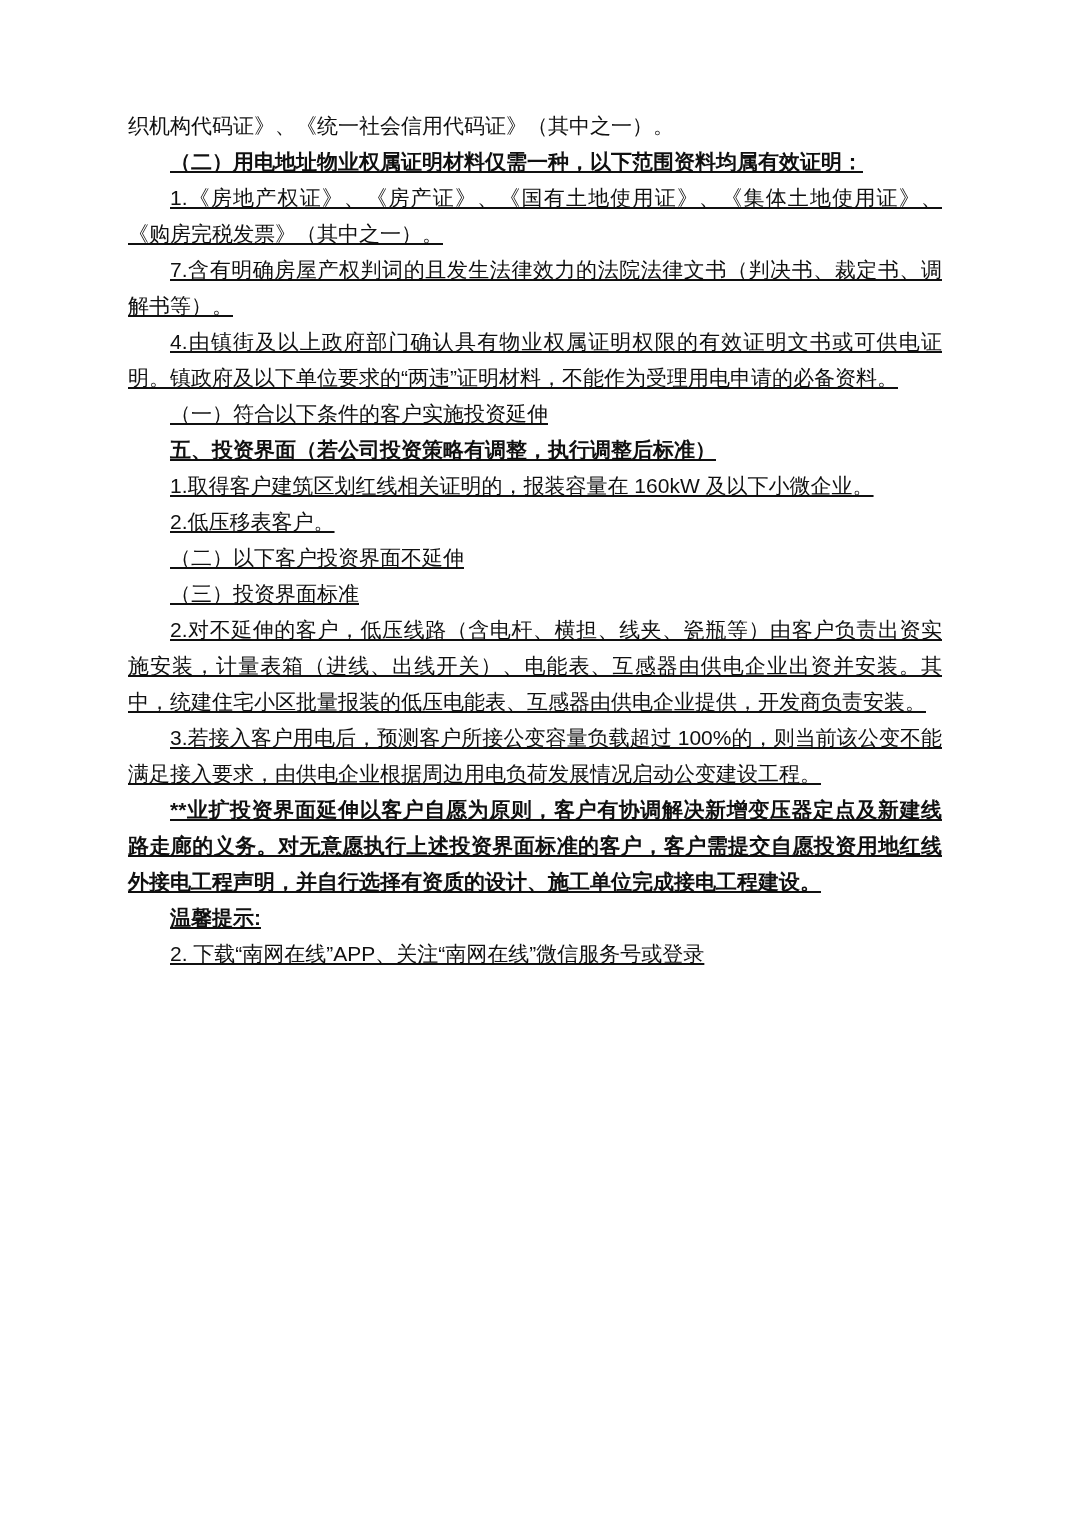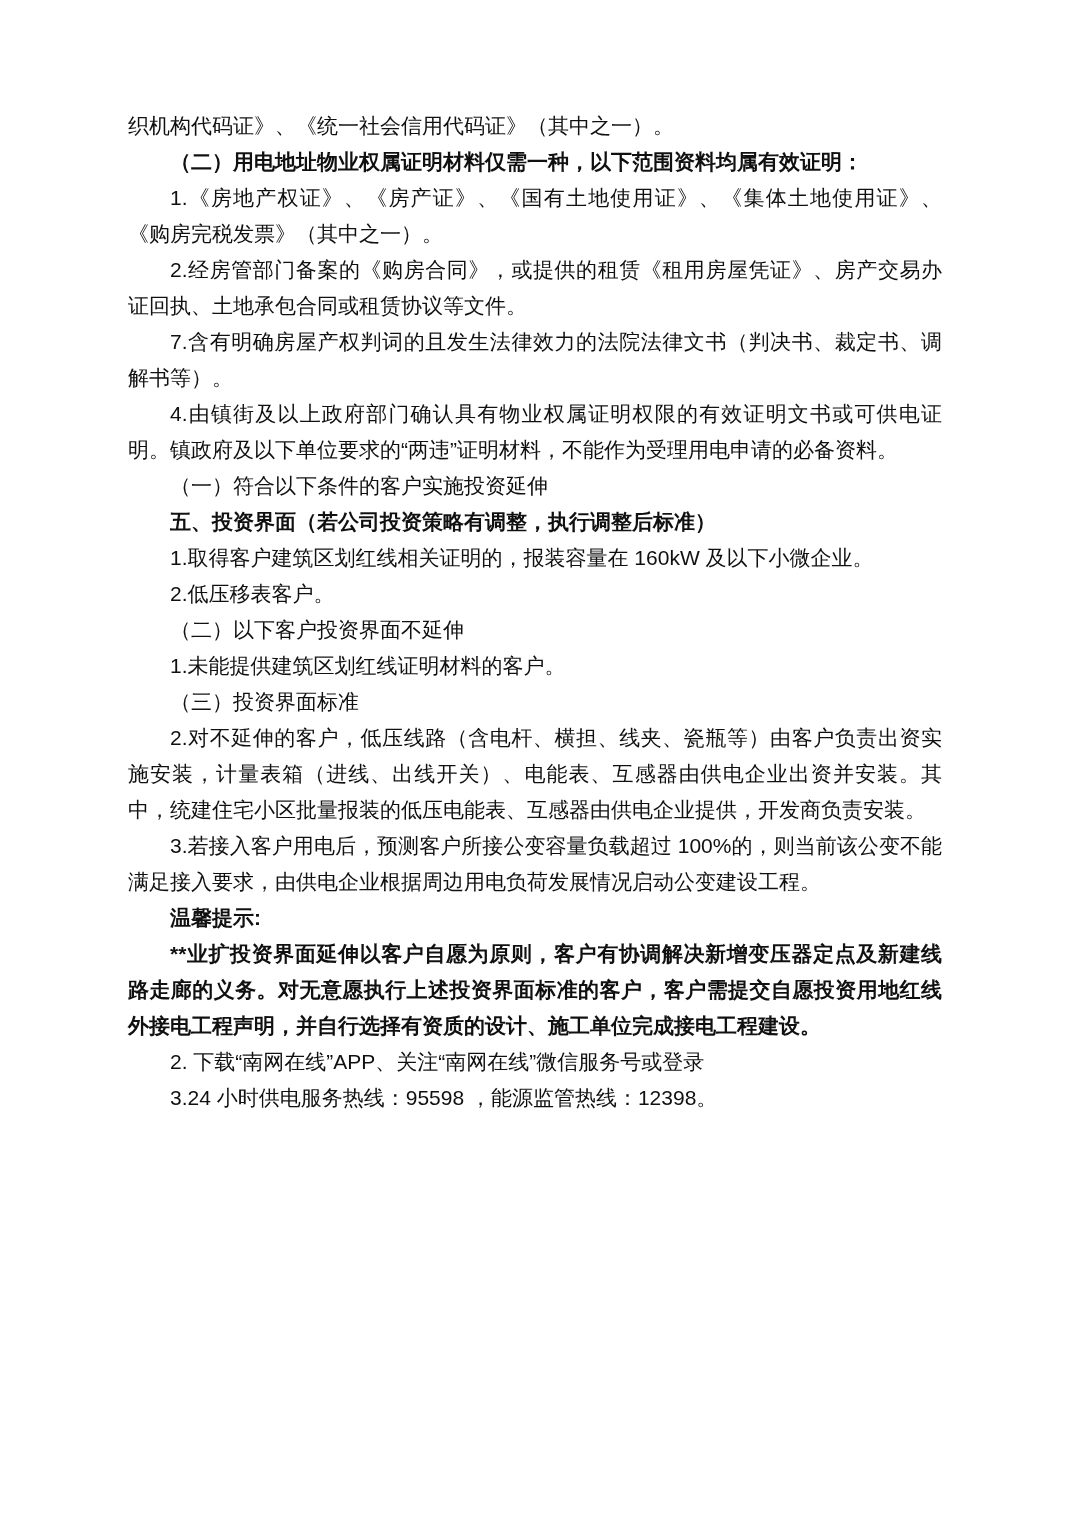--- a/index.html
+++ b/index.html
@@ -19,52 +19,49 @@
     width: 814px;
   }
   .content p {
     margin: 0;
     font-size: 21px;
     line-height: 36px;
     text-align: justify;
     text-justify: inter-ideograph;
     word-break: break-word;
   }
-  .indent { text-indent: 2em; }
+  .indent { text-indent: 2em; text-decoration: underline; }
   .bold   { font-weight: 700; }
   .footer {
     position: absolute;
     top: 1396px;
     left: 0;
     width: 100%;
     text-align: center;
     font-size: 20px;
     line-height: 32px;
     color: #101010;
   }
 </style>
 </head>
 <body>
 
 <div class="page">
   <div class="content">
     <p>织机构代码证》、《统一社会信用代码证》（其中之一）。</p>
     <p class="indent bold">（二）用电地址物业权属证明材料仅需一种，以下范围资料均属有效证明：</p>
     <p class="indent">1.《房地产权证》、《房产证》、《国有土地使用证》、《集体土地使用证》、《购房完税发票》（其中之一）。</p>
-    <p class="indent">2.经房管部门备案的《购房合同》，或提供的租赁《租用房屋凭证》、房产交易办证回执、土地承包合同或租赁协议等文件。</p>
     <p class="indent">7.含有明确房屋产权判词的且发生法律效力的法院法律文书（判决书、裁定书、调解书等）。</p>
     <p class="indent">4.由镇街及以上政府部门确认具有物业权属证明权限的有效证明文书或可供电证明。镇政府及以下单位要求的“两违”证明材料，不能作为受理用电申请的必备资料。</p>
     <p class="indent">（一）符合以下条件的客户实施投资延伸</p>
     <p class="indent bold">五、投资界面（若公司投资策略有调整，执行调整后标准）</p>
     <p class="indent">1.取得客户建筑区划红线相关证明的，报装容量在 160kW 及以下小微企业。</p>
     <p class="indent">2.低压移表客户。</p>
     <p class="indent">（二）以下客户投资界面不延伸</p>
-    <p class="indent">1.未能提供建筑区划红线证明材料的客户。</p>
     <p class="indent">（三）投资界面标准</p>
     <p class="indent">2.对不延伸的客户，低压线路（含电杆、横担、线夹、瓷瓶等）由客户负责出资实施安装，计量表箱（进线、出线开关）、电能表、互感器由供电企业出资并安装。其中，统建住宅小区批量报装的低压电能表、互感器由供电企业提供，开发商负责安装。</p>
     <p class="indent">3.若接入客户用电后，预测客户所接公变容量负载超过 100%的，则当前该公变不能满足接入要求，由供电企业根据周边用电负荷发展情况启动公变建设工程。</p>
+    <p class="indent bold">**业扩投资界面延伸以客户自愿为原则，客户有协调解决新增变压器定点及新建线路走廊的义务。对无意愿执行上述投资界面标准的客户，客户需提交自愿投资用地红线外接电工程声明，并自行选择有资质的设计、施工单位完成接电工程建设。</p>
     <p class="indent bold">温馨提示:</p>
-    <p class="indent bold">**业扩投资界面延伸以客户自愿为原则，客户有协调解决新增变压器定点及新建线路走廊的义务。对无意愿执行上述投资界面标准的客户，客户需提交自愿投资用地红线外接电工程声明，并自行选择有资质的设计、施工单位完成接电工程建设。</p>
     <p class="indent">2. 下载“南网在线”APP、关注“南网在线”微信服务号或登录</p>
-    <p class="indent">3.24 小时供电服务热线：95598 ，能源监管热线：12398。</p>
   </div>
   <div class="footer">6</div>
 </div>
 
 </body></html>

